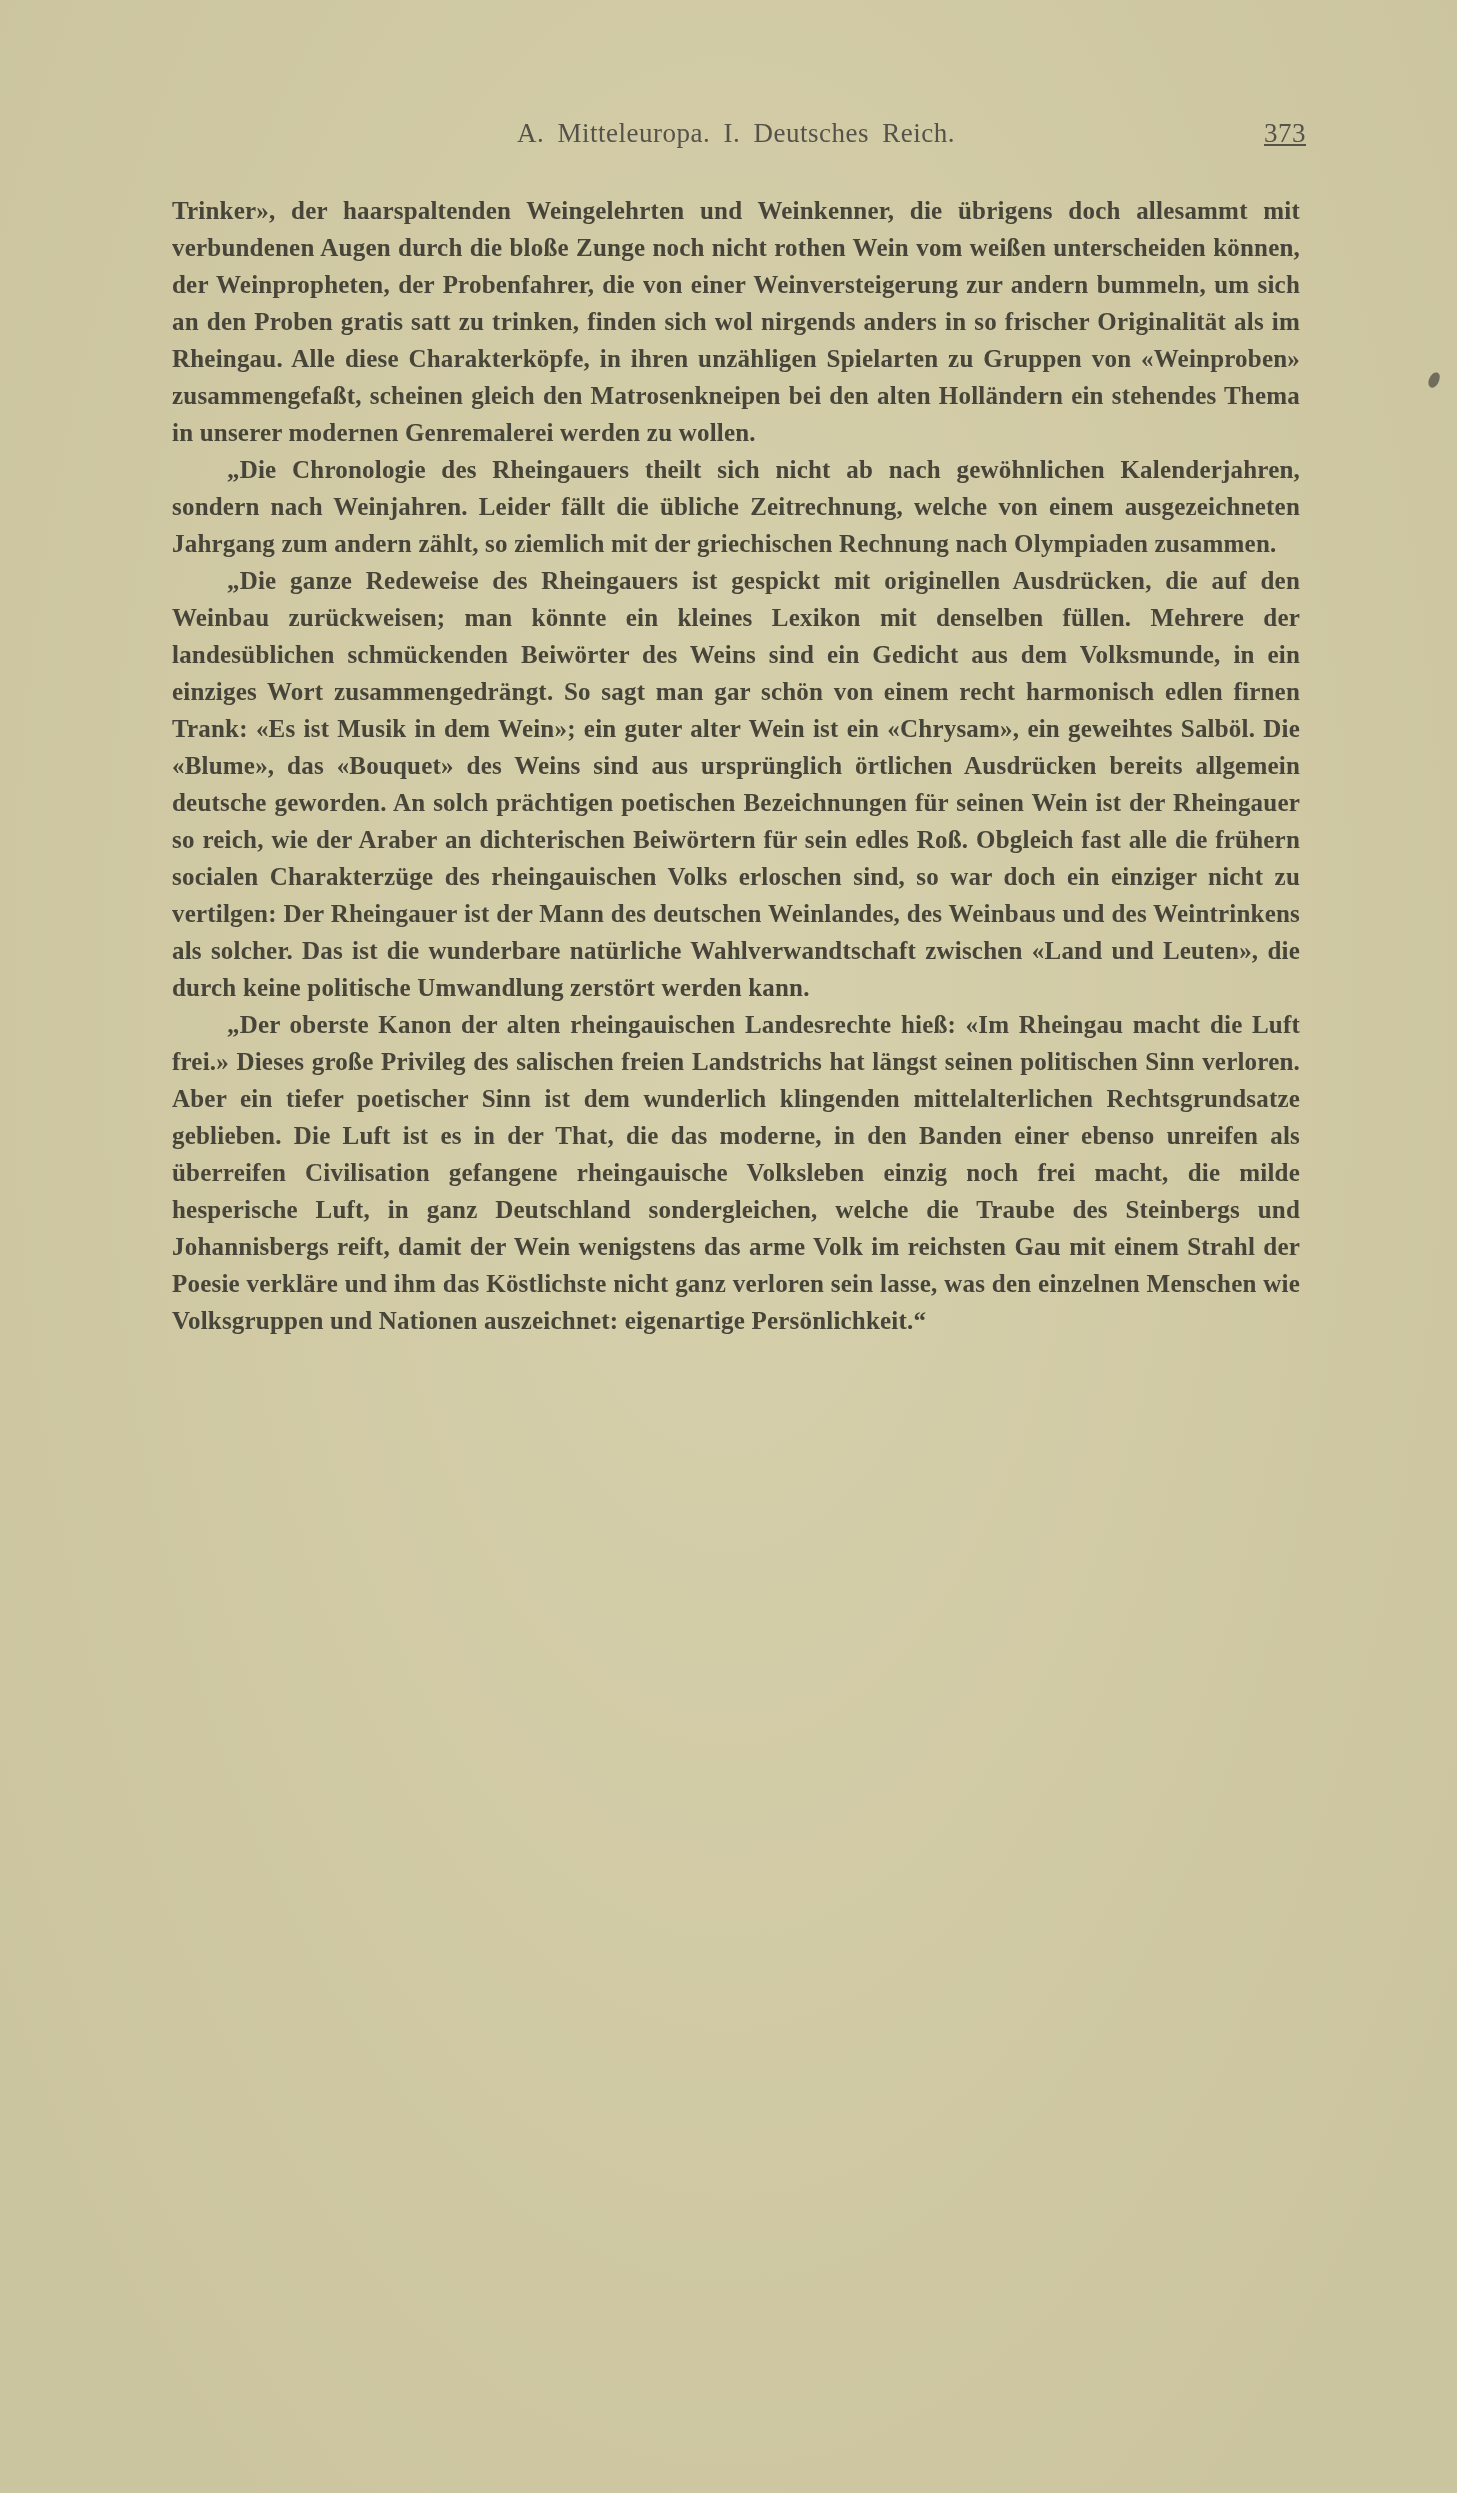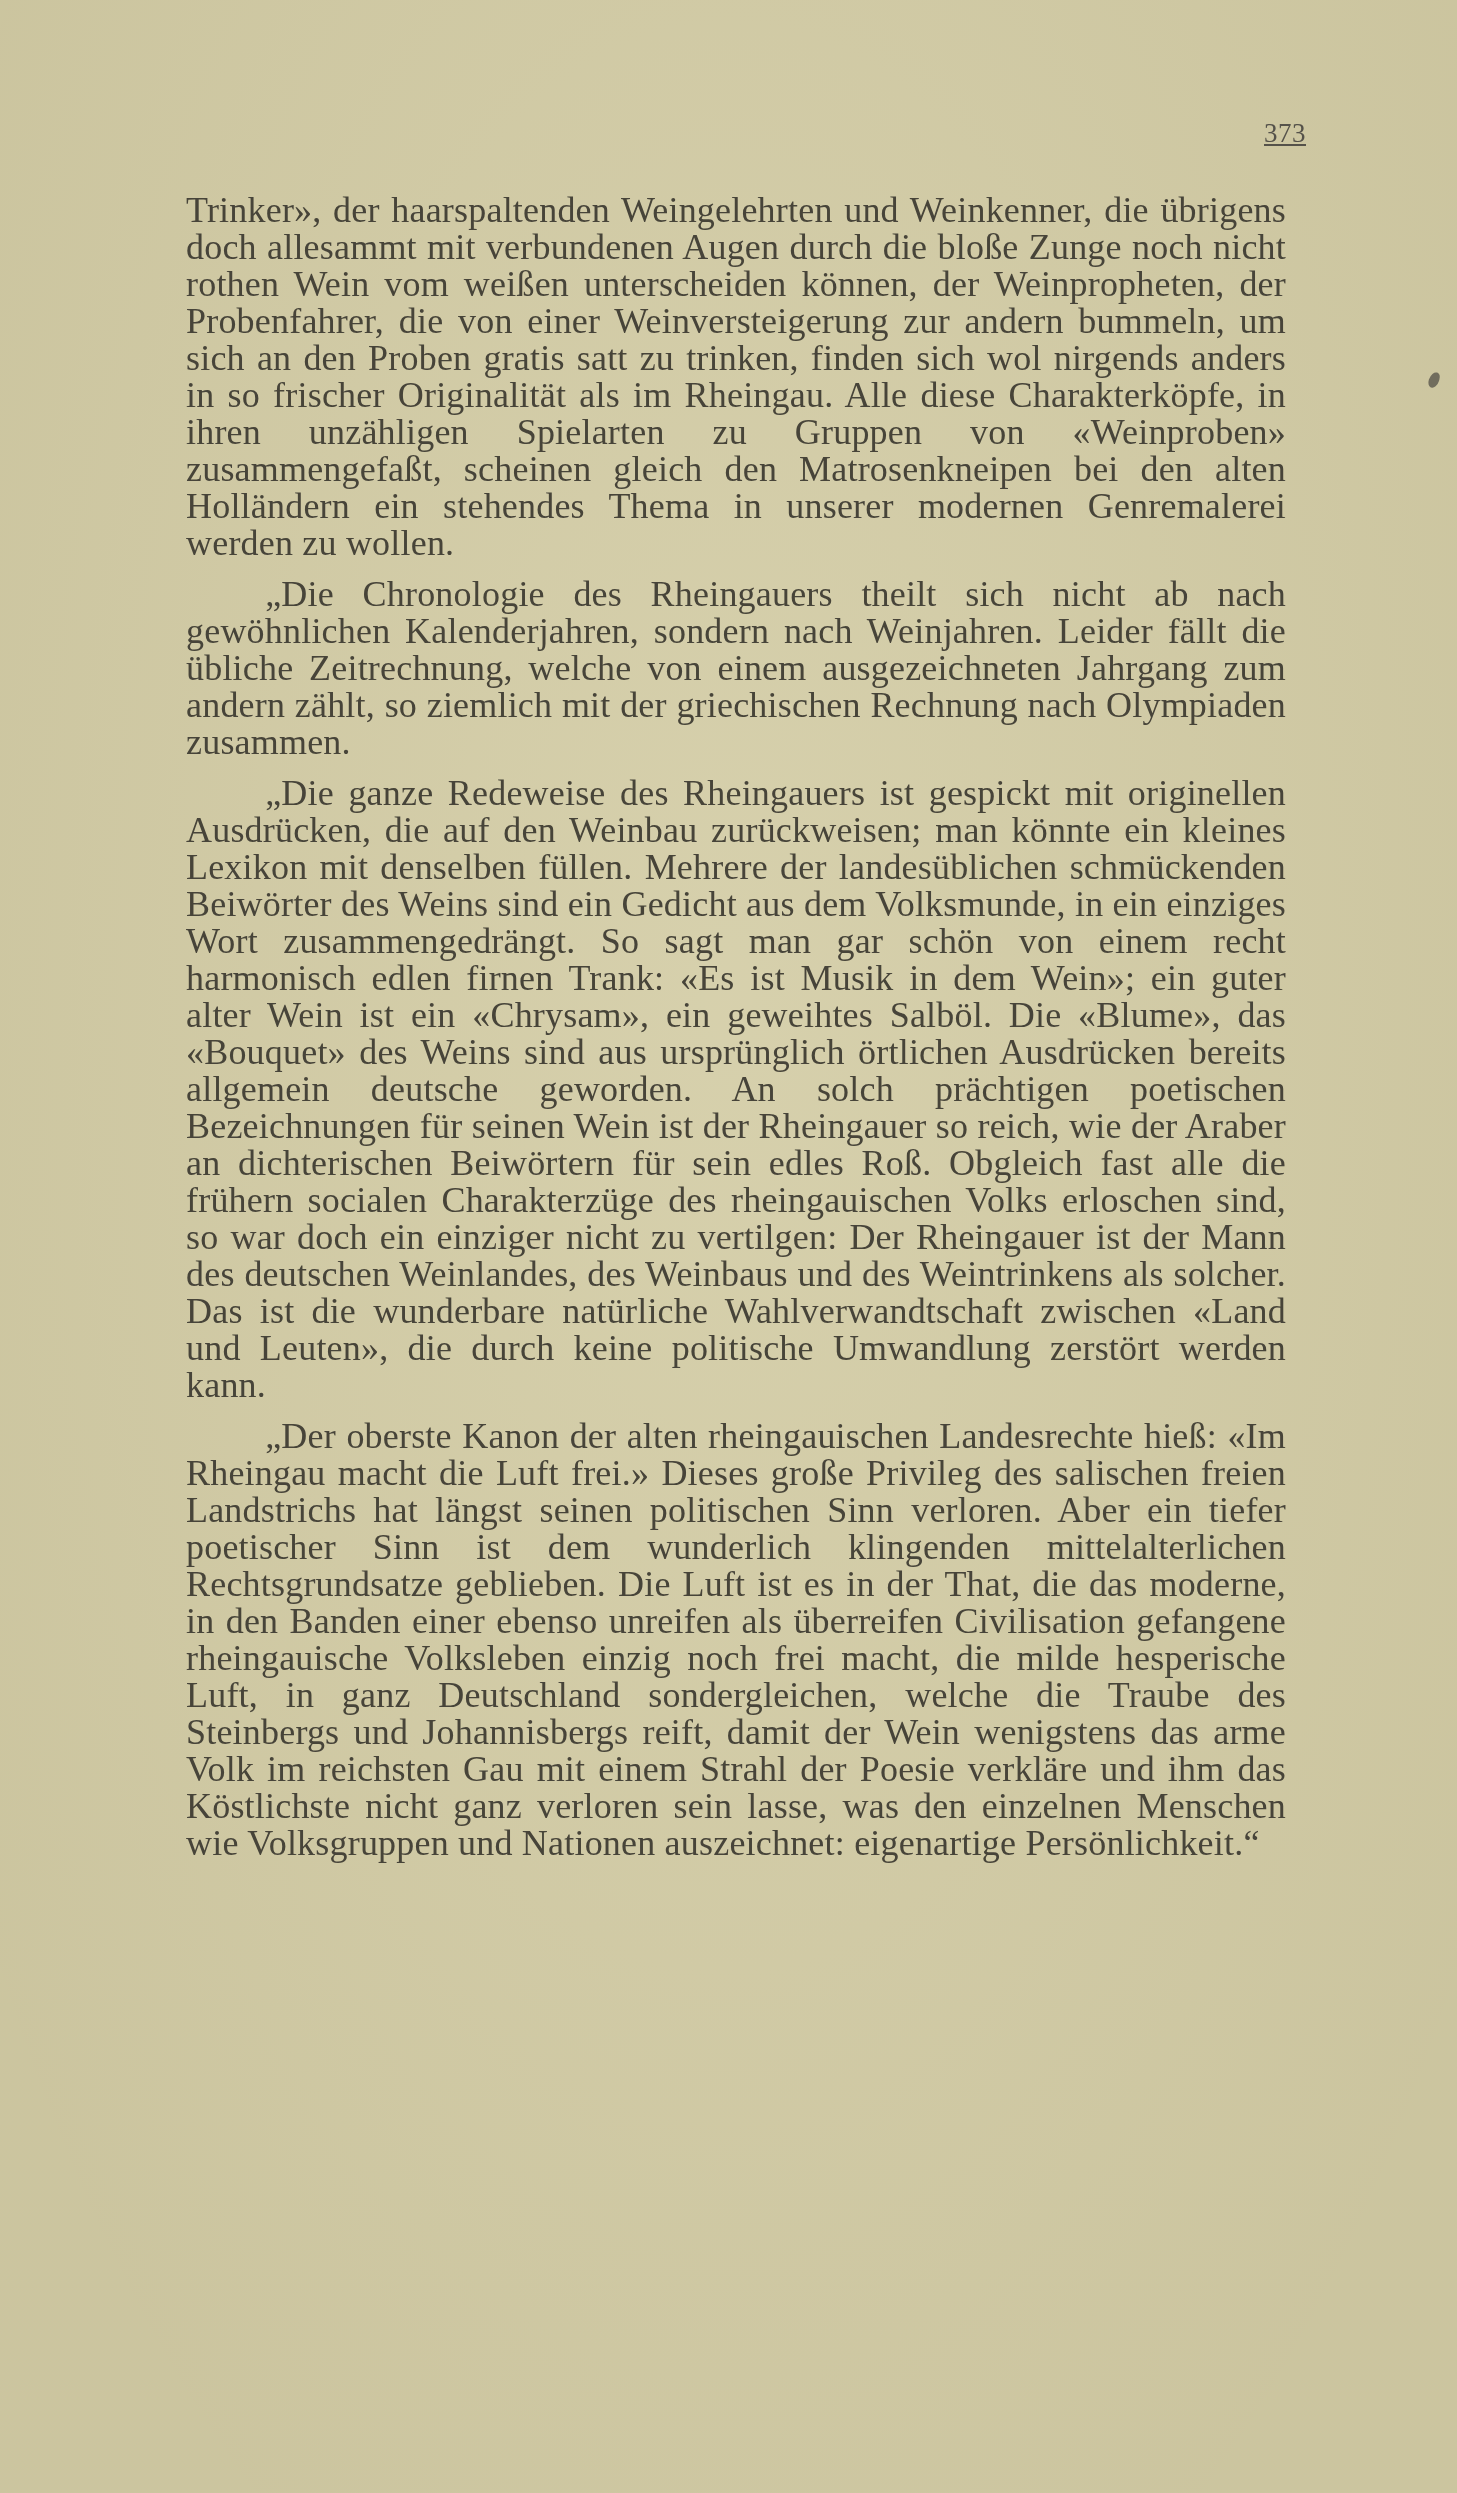--- a/index.html
+++ b/index.html
@@ -47,26 +47,27 @@
     text-align: center;
     word-spacing: 6px;
   }
   .running-head .pagenum {
     position: absolute;
     right: -6px;
     top: 0;
     text-decoration: underline;
   }
   .body-text p {
-    margin: 14px;
-    font-size: 36px;
+    margin: 0;
+    font-size: 25px;
     line-height: 37px;
     text-align: justify;
     letter-spacing: 0.2px;
     color: #474439;
+    font-weight: bold;
   }
   .body-text p.indent {
     text-indent: 2.2em;
   }
   .footnote {
     margin-top: 26px;
     font-size: 23.5px;
     text-align: center;
     color: #53504a;
   }
@@ -85,20 +86,21 @@
 </head>
 <body>
 
 <div class="page">
 
   <div class="ink-speck"></div>
 
   <div class="text-column">
 
     <div class="running-head">
+      <div class="title">A. Mitteleuropa.  I. Deutsches Reich.</div>
       <div class="pagenum">373</div>
     </div>
 
     <div class="body-text">
       <p>Trinker», der haarspaltenden Weingelehrten und Weinkenner, die übrigens doch allesammt mit verbundenen Augen durch die bloße Zunge noch nicht rothen Wein vom weißen unterscheiden können, der Weinpropheten, der Probenfahrer, die von einer Weinversteigerung zur andern bummeln, um sich an den Proben gratis satt zu trinken, finden sich wol nirgends anders in so frischer Originalität als im Rheingau. Alle diese Charakterköpfe, in ihren unzähligen Spielarten zu Gruppen von «Weinproben» zusammengefaßt, scheinen gleich den Matrosenkneipen bei den alten Holländern ein stehendes Thema in unserer modernen Genremalerei werden zu wollen.</p>
       <p class="indent">„Die Chronologie des Rheingauers theilt sich nicht ab nach gewöhnlichen Kalenderjahren, sondern nach Weinjahren. Leider fällt die übliche Zeitrechnung, welche von einem ausgezeichneten Jahrgang zum andern zählt, so ziemlich mit der griechischen Rechnung nach Olympiaden zusammen.</p>
       <p class="indent">„Die ganze Redeweise des Rheingauers ist gespickt mit originellen Ausdrücken, die auf den Weinbau zurückweisen; man könnte ein kleines Lexikon mit denselben füllen. Mehrere der landesüblichen schmückenden Beiwörter des Weins sind ein Gedicht aus dem Volksmunde, in ein einziges Wort zusammengedrängt. So sagt man gar schön von einem recht harmonisch edlen firnen Trank: «Es ist Musik in dem Wein»; ein guter alter Wein ist ein «Chrysam», ein geweihtes Salböl. Die «Blume», das «Bouquet» des Weins sind aus ursprünglich örtlichen Ausdrücken bereits allgemein deutsche geworden. An solch prächtigen poetischen Bezeichnungen für seinen Wein ist der Rheingauer so reich, wie der Araber an dichterischen Beiwörtern für sein edles Roß. Obgleich fast alle die frühern socialen Charakterzüge des rheingauischen Volks erloschen sind, so war doch ein einziger nicht zu vertilgen: Der Rheingauer ist der Mann des deutschen Weinlandes, des Weinbaus und des Weintrinkens als solcher. Das ist die wunderbare natürliche Wahlverwandtschaft zwischen «Land und Leuten», die durch keine politische Umwandlung zerstört werden kann.</p>
       <p class="indent">„Der oberste Kanon der alten rheingauischen Landesrechte hieß: «Im Rheingau macht die Luft frei.» Dieses große Privileg des salischen freien Landstrichs hat längst seinen politischen Sinn verloren. Aber ein tiefer poetischer Sinn ist dem wunderlich klingenden mittelalterlichen Rechtsgrundsatze geblieben. Die Luft ist es in der That, die das moderne, in den Banden einer ebenso unreifen als überreifen Civilisation gefangene rheingauische Volksleben einzig noch frei macht, die milde hesperische Luft, in ganz Deutschland sondergleichen, welche die Traube des Steinbergs und Johannisbergs reift, damit der Wein wenigstens das arme Volk im reichsten Gau mit einem Strahl der Poesie verkläre und ihm das Köstlichste nicht ganz verloren sein lasse, was den einzelnen Menschen wie Volksgruppen und Nationen auszeichnet: eigenartige Persönlichkeit.“</p>
     </div>
 

